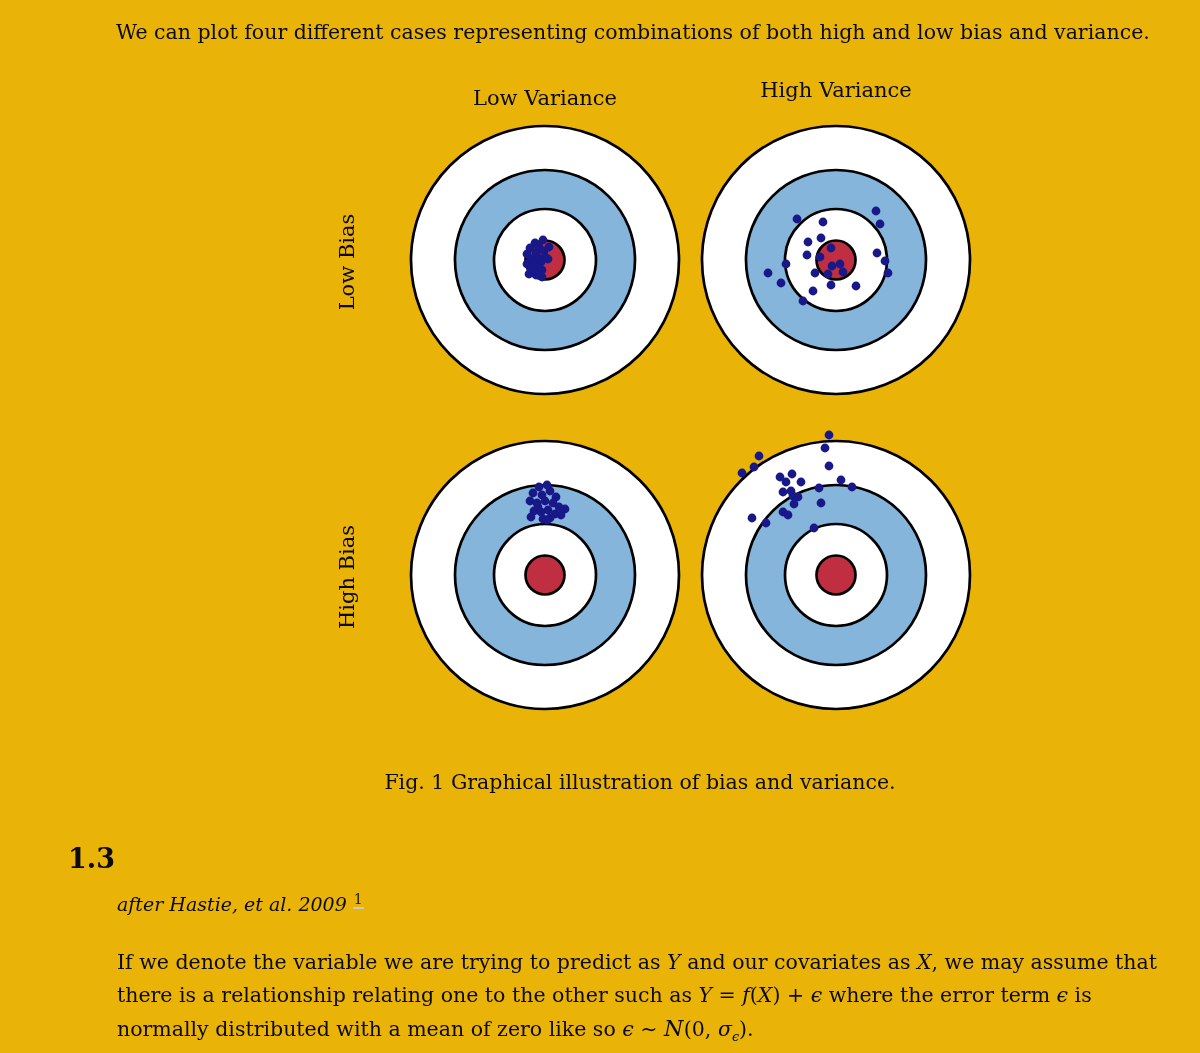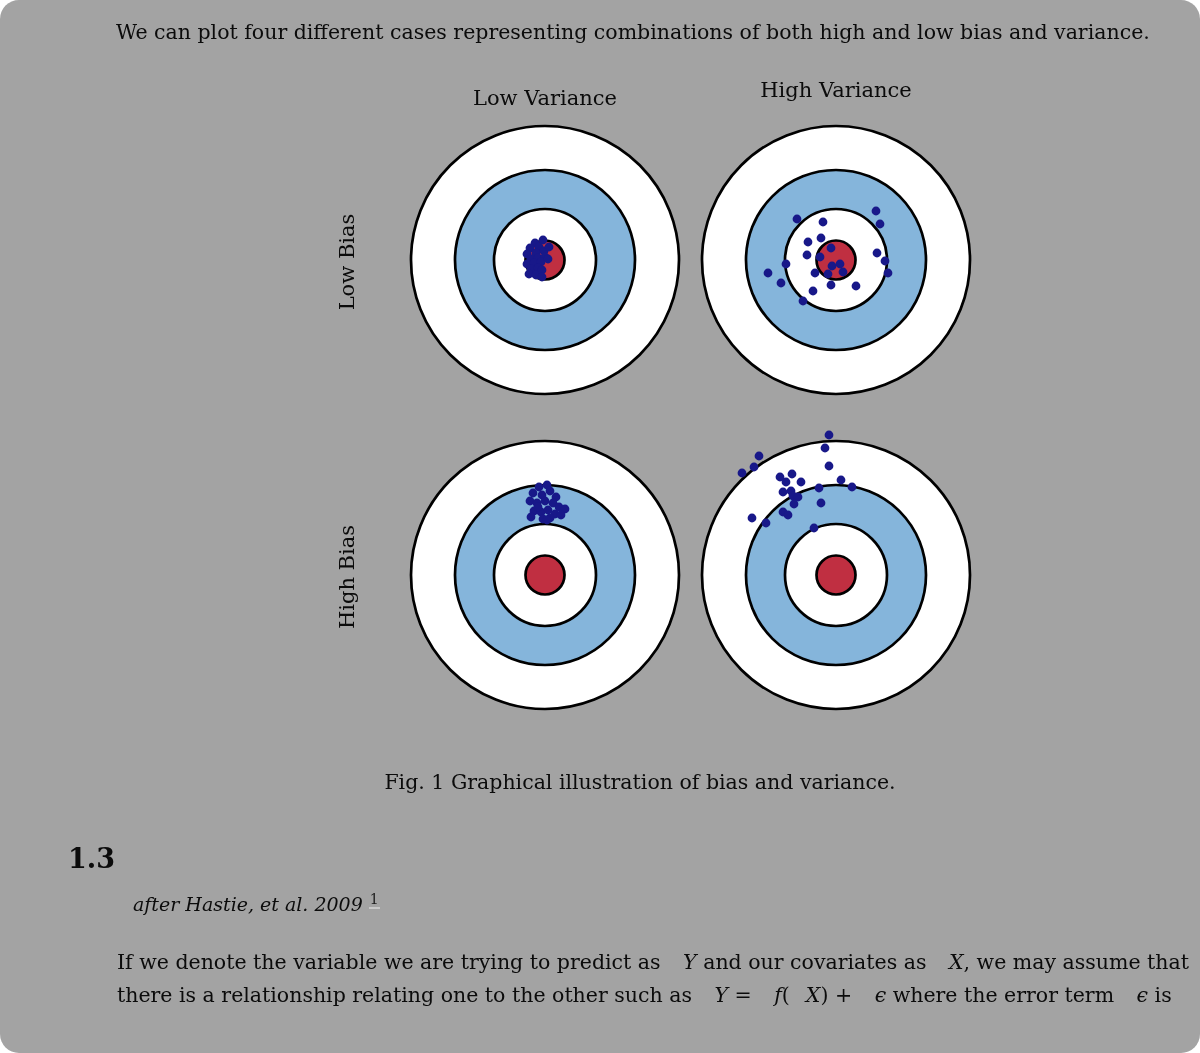--- a/index.html
+++ b/index.html
@@ -1,24 +1,23 @@
 <!DOCTYPE html>
 <html><head>
 <meta charset="utf-8">
 <style>
   html, body { margin: 0; padding: 0; background: #ffffff; }
   .page {
     position: relative;
     width: 1200px;
     height: 1053px;
-    background: #a3a3a3;
+    background: #eab308;
     font-family: "DejaVu Serif", "Liberation Serif", serif;
     color: #0b0b0b;
     overflow: hidden;
-    border-radius: 19px;
   }
   .intro {
     position: absolute;
     left: 116px;
     top: 17px;
     font-size: 20.5px;
     line-height: 30px;
     white-space: nowrap;
   }
   .figure-svg { position: absolute; left: 0; top: 0; }
@@ -70,21 +69,21 @@
     cursor: pointer;
   }
   .para {
     position: absolute;
     left: 117px;
     top: 946px;
     font-size: 20.5px;
     line-height: 33px;
   }
   .para .pline { white-space: nowrap; }
-  .para i, .subtitle { font-family: "DejaVu Serif", "Liberation Serif", serif; margin-left: 16px; }
+  .para i, .subtitle { font-family: "DejaVu Serif", "Liberation Serif", serif; }
   .para sub { font-size: 0.62em; line-height: 0; }
   .para i.cal { font-size: 1.08em; letter-spacing: 0.5px; }
 </style>
 </head>
 <body>
 
 <div class="page">
 
   <div class="intro">We can plot four different cases representing combinations of both high and low bias and variance.</div>
 
@@ -223,15 +222,16 @@
   <div class="subtitle">
     <span>after Hastie, et al. 2009</span>
     <sup>
       <a>1</a>
     </sup>
   </div>
 
   <div class="para">
     <div class="pline"><span>If we denote the variable we are trying to predict as </span><i>Y</i><span> and our covariates as </span><i>X</i><span>, we may assume that</span></div>
     <div class="pline"><span>there is a relationship relating one to the other such as </span><i>Y</i><span> = </span><i>f</i><span>(</span><i>X</i><span>) + </span><i>ϵ</i><span> where the error term </span><i>ϵ</i><span> is</span></div>
+    <div class="pline"><span>normally distributed with a mean of zero like so </span><i>ϵ</i><span> ∼ </span><i class="cal">N</i><span>(0, </span><i>σ</i><sub><i>ϵ</i></sub><span>).</span></div>
   </div>
 
 </div>
 
 </body></html>

